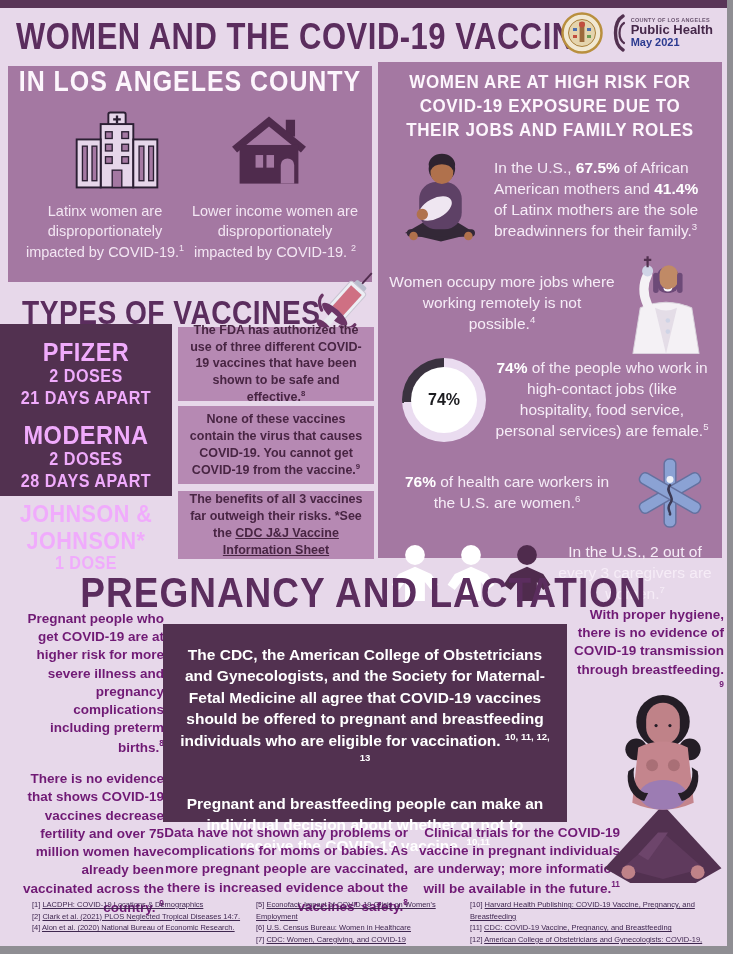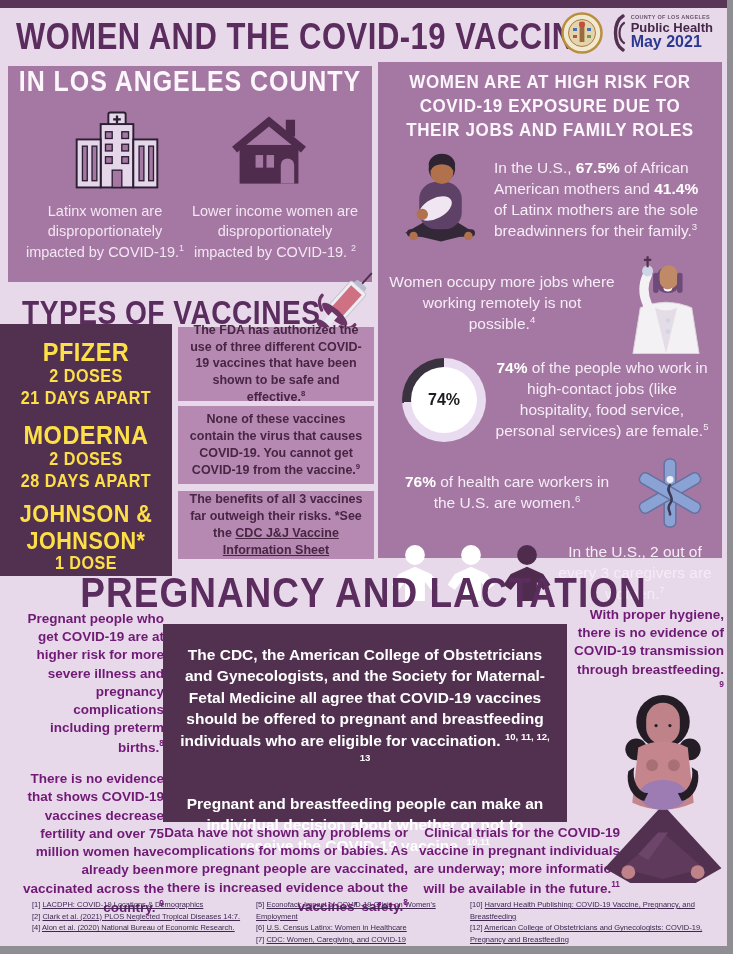--- a/index.html
+++ b/index.html
@@ -10,21 +10,21 @@
   .edge-right { position:absolute; right:0; top:0; width:6px; height:954px; background:#8f8e93; }
   .edge-bottom { position:absolute; left:0; bottom:0; width:733px; height:8px; background:#8f8e93; }
 
   
   .header { position:absolute; left:0; top:8px; width:727px; height:58px; }
   .main-title { position:absolute; left:16px; top:8px; font-size:31px; font-weight:800; color:#5b2d5e; letter-spacing:.5px; transform:scale(1,1.18); transform-origin:left top; white-space:nowrap; }
   .logo-wrap { position:absolute; right:14px; top:4px; display:flex; align-items:center; gap:6px; }
   .agency-text { text-align:left; line-height:1.05; }
   .agency-small { font-size:5.5px; color:#6b5570; letter-spacing:.3px; font-weight:700; }
   .agency-name { font-size:13px; font-weight:800; color:#46284a; }
-  .agency-date { font-size:16px; font-weight:800; color:#2b3a90; }
+  .agency-date { font-size:11px; font-weight:800; color:#2b3a90; }
 
   
   .panel { position:absolute; background:#a478a2; }
 
   
   .la-panel { left:8px; top:66px; width:364px; height:216px; padding-top:0; }
   .la-title { text-align:center; color:#fdf6fd; font-size:26px; font-weight:800; letter-spacing:1px; transform:scale(.96,1.15); }
   .la-icons { display:flex; justify-content:space-around; align-items:center; margin-top:12px; height:82px; padding:0 30px; }
   .la-captions { display:flex; justify-content:space-between; padding:10px 12px 0 12px; }
   .la-caption { width:172px; text-align:center; color:#f3e6f3; font-size:14.5px; line-height:1.4; }
@@ -39,21 +39,21 @@
 
   .donut { width:84px; height:84px; border-radius:50%; position:relative; flex:0 0 auto; margin-left:14px; }
   .donut-hole { position:absolute; left:9px; top:9px; width:66px; height:66px; border-radius:50%; background:#ffffff; display:flex; align-items:center; justify-content:center; font-size:16px; font-weight:800; color:#1c1c20; }
   .persons { display:flex; align-items:flex-end; gap:2px; flex:0 0 auto; }
 
   
   .types-header { position:absolute; left:8px; top:288px; width:364px; height:50px; }
   .types-title { position:absolute; left:14px; top:6px; font-size:29px; font-weight:800; color:#5b2d5e; letter-spacing:.5px; transform:scale(.97,1.15); transform-origin:left top; white-space:nowrap; }
   .syringe-wrap { position:absolute; left:292px; top:-26px; width:86px; height:86px; }
 
-  .vax-box { position:absolute; left:0; top:324px; width:172px; height:252px; background:#523150; color:#fde047; text-align:center; padding-top:14px; }
+  .vax-box { position:absolute; left:0; top:324px; width:172px; height:172px; background:#523150; color:#f0abfc; text-align:center; padding-top:14px; }
   .vax-name { font-size:24px; font-weight:800; letter-spacing:.5px; transform:scale(.98,1.1); }
   .vax-detail { font-size:17px; font-weight:600; letter-spacing:.5px; line-height:1.3; transform:scale(.95,1.05); }
   .vax-group { margin-bottom:11px; }
 
   .fact-box { position:absolute; left:178px; width:196px; background:#b689b3; color:#482543; font-weight:800; font-size:12.5px; line-height:1.35; text-align:center; padding:8px 9px; display:flex; align-items:center; justify-content:center; }
   .fact-1 { top:327px; height:74px; }
   .fact-2 { top:406px; height:78px; }
   .fact-3 { top:491px; height:68px; }
   .fact-box u { text-decoration:underline; cursor:pointer; }
 
@@ -316,26 +316,27 @@
     </svg>
   </div>
 
   <div class="refs refs-1">
     <div class="ref-line"><span>[1]</span> <u>LACDPH: COVID-19 Locations &amp; Demographics</u></div>
     <div class="ref-line"><span>[2]</span> <u>Clark et al. (2021) PLOS Neglected Tropical Diseases 14:7.</u></div>
     <div class="ref-line"><span>[4]</span> <u>Alon et al. (2020) National Bureau of Economic Research.</u></div>
   </div>
   <div class="refs refs-2">
     <div class="ref-line"><span>[5]</span> <u>Econofact: Impact of COVID-19 Crisis on Women's Employment</u></div>
-    <div class="ref-line"><span>[6]</span> <u>U.S. Census Latinx: Women in Healthcare</u></div>
+    <div class="ref-line"><span>[6]</span> <u>U.S. Census Bureau: Women in Healthcare</u></div>
     <div class="ref-line"><span>[7]</span> <u>CDC: Women, Caregiving, and COVID-19</u></div>
     <div class="ref-line"><span>[8]</span> <u>CDC: COVID-19 Vaccine Safety &amp; Monitoring</u></div>
 
   </div>
   <div class="refs refs-3">
     <div class="ref-line"><span>[10]</span> <u>Harvard Health Publishing: COVID-19 Vaccine, Pregnancy, and Breastfeeding</u></div>
+    <div class="ref-line"><span>[11]</span> <u>CDC: COVID-19 Vaccine, Pregnancy, and Breastfeeding</u></div>
     <div class="ref-line"><span>[12]</span> <u>American College of Obstetricians and Gynecologists: COVID-19, Pregnancy and Breastfeeding</u></div>
 
   </div>
 
   <div class="edge-right"></div>
   <div class="edge-bottom"></div>
 </div>
 
 </body></html>

